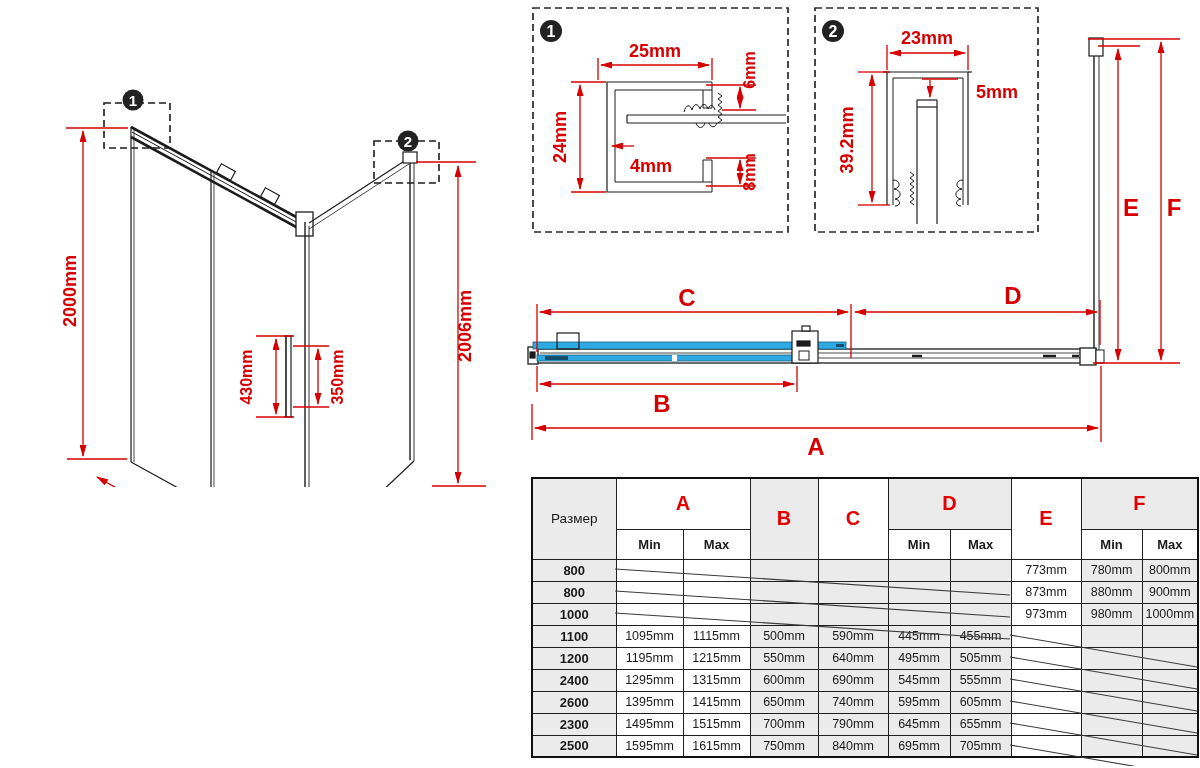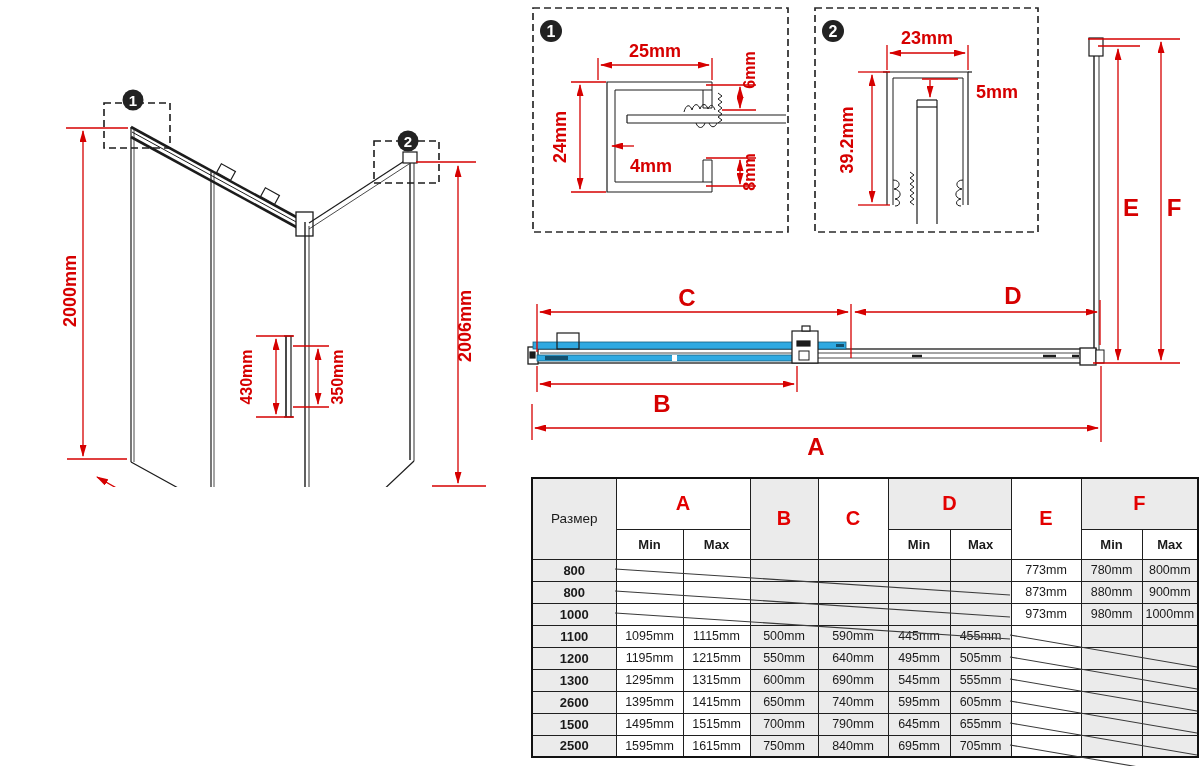--- a/index.html
+++ b/index.html
@@ -359,21 +359,21 @@
     <td class="white val">1215mm</td>
     <td class="gray val">550mm</td>
     <td class="gray val">640mm</td>
     <td class="gray val">495mm</td>
     <td class="gray val">505mm</td>
     <td class="white val"></td>
     <td class="gray val"></td>
     <td class="gray val"></td>
   </tr>
   <tr class="dr">
-    <td class="gray rowlab">1300</td>
+    <td class="gray rowlab">2400</td>
     <td class="white val">1295mm</td>
     <td class="white val">1315mm</td>
     <td class="gray val">600mm</td>
     <td class="gray val">690mm</td>
     <td class="gray val">545mm</td>
     <td class="gray val">555mm</td>
     <td class="white val"></td>
     <td class="gray val"></td>
     <td class="gray val"></td>
   </tr>
@@ -383,21 +383,21 @@
     <td class="white val">1415mm</td>
     <td class="gray val">650mm</td>
     <td class="gray val">740mm</td>
     <td class="gray val">595mm</td>
     <td class="gray val">605mm</td>
     <td class="white val"></td>
     <td class="gray val"></td>
     <td class="gray val"></td>
   </tr>
   <tr class="dr">
-    <td class="gray rowlab">1500</td>
+    <td class="gray rowlab">2300</td>
     <td class="white val">1495mm</td>
     <td class="white val">1515mm</td>
     <td class="gray val">700mm</td>
     <td class="gray val">790mm</td>
     <td class="gray val">645mm</td>
     <td class="gray val">655mm</td>
     <td class="white val"></td>
     <td class="gray val"></td>
     <td class="gray val"></td>
   </tr>

